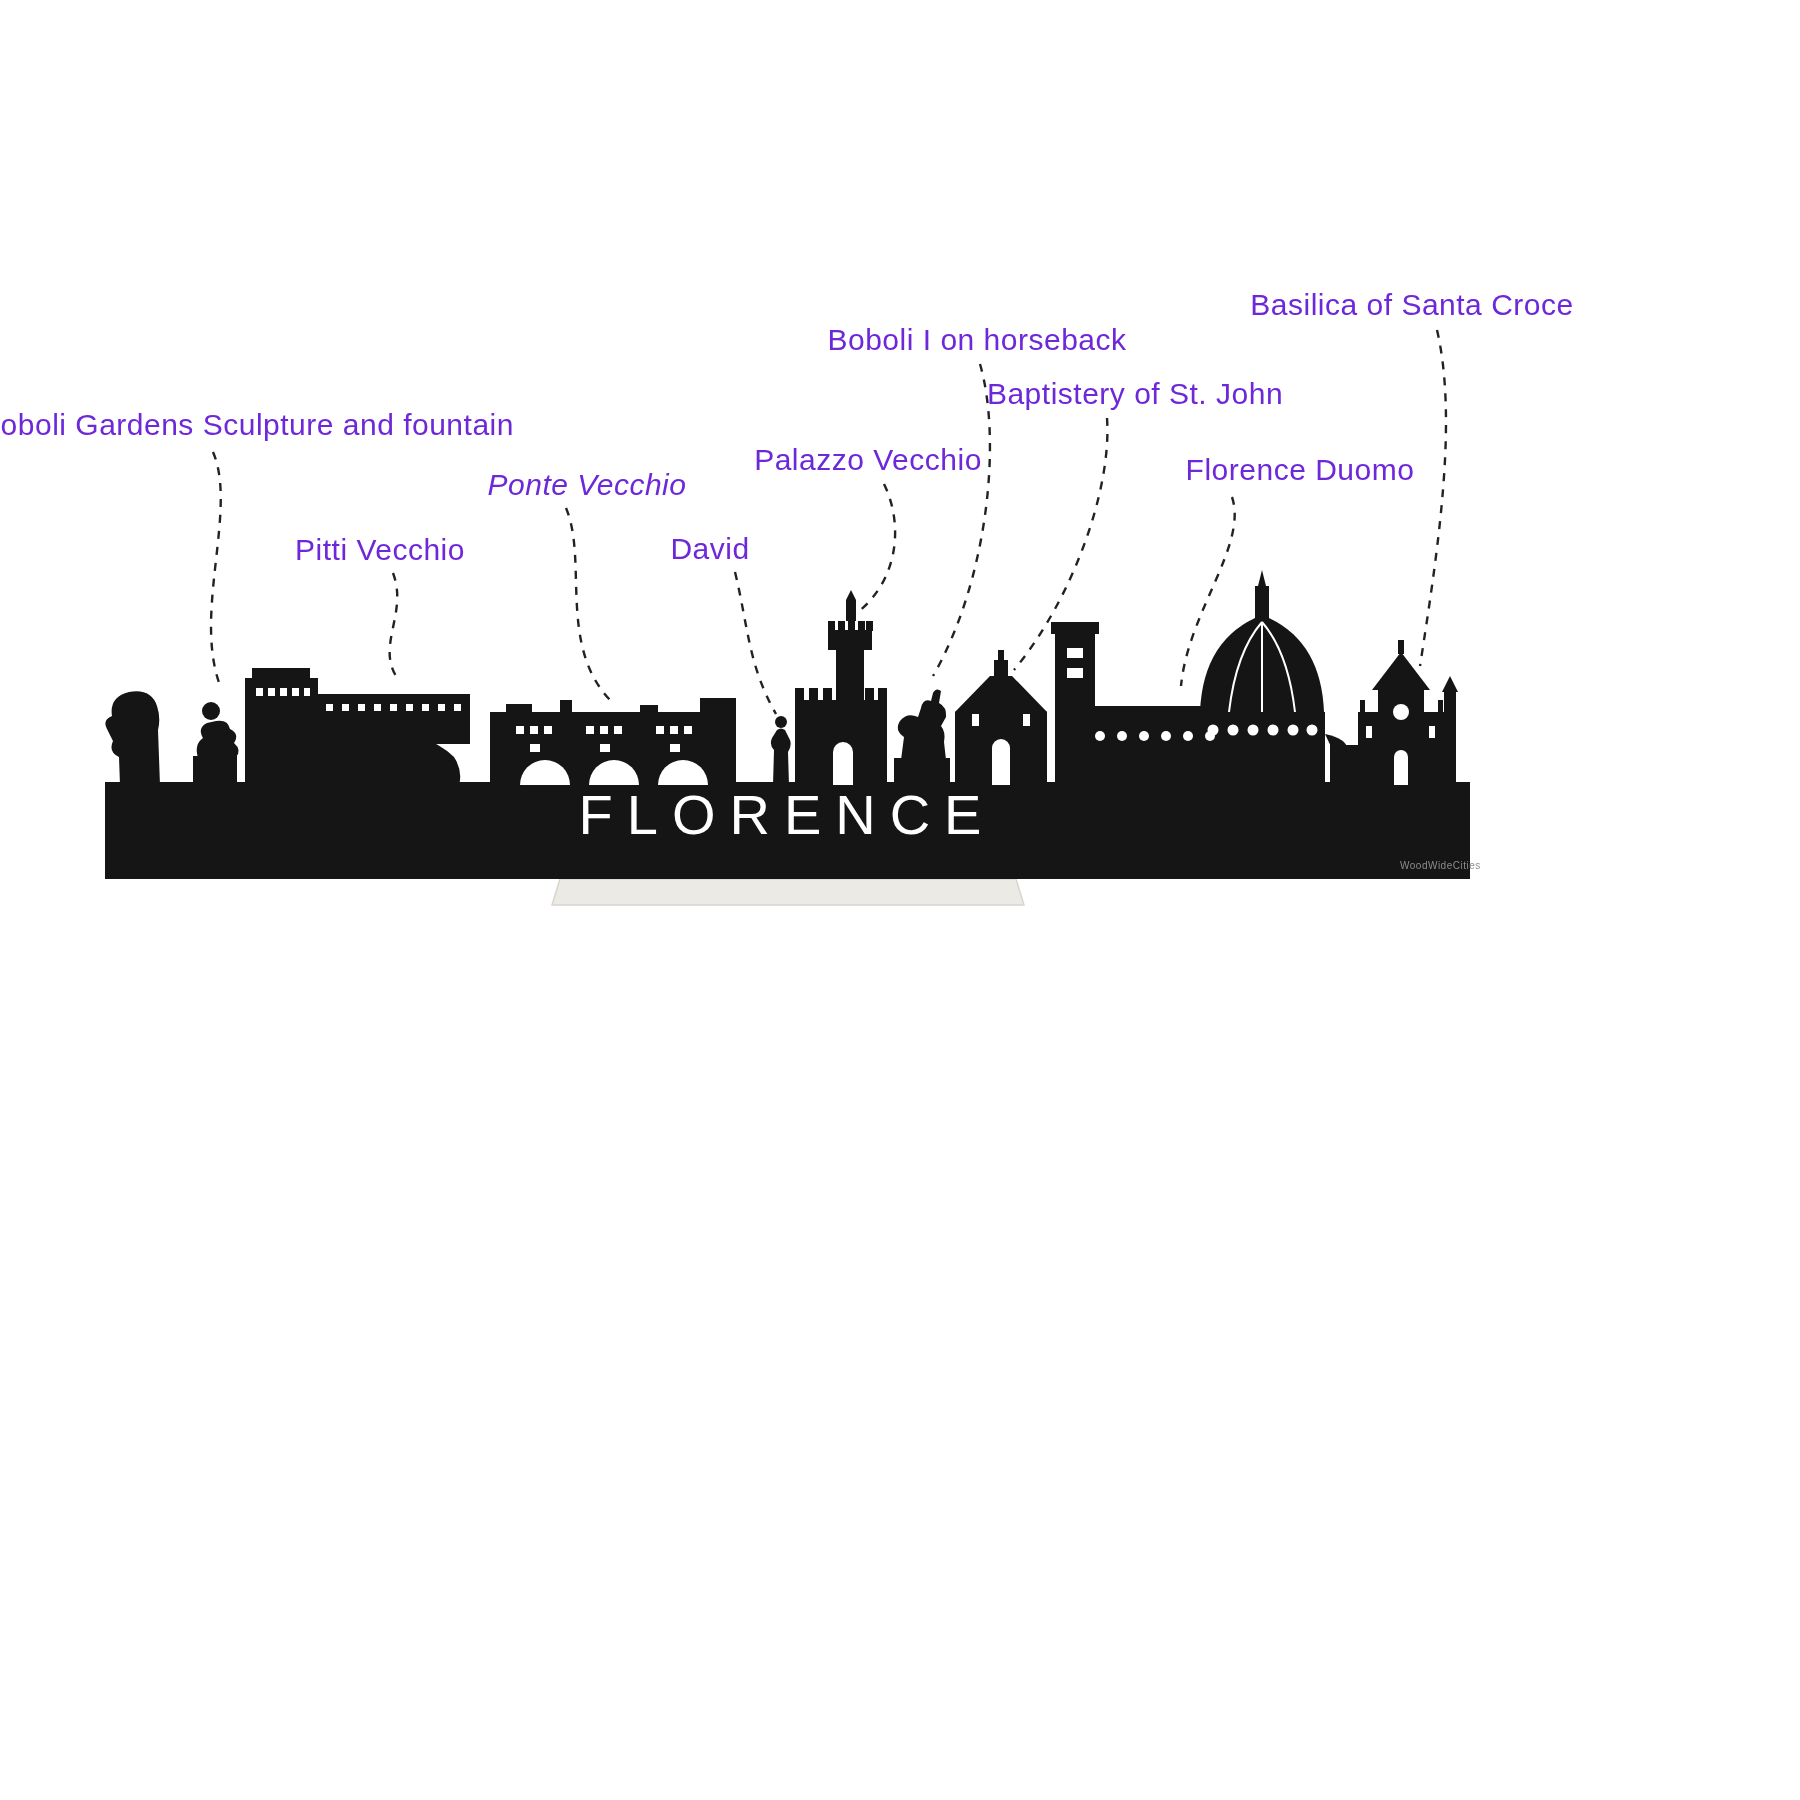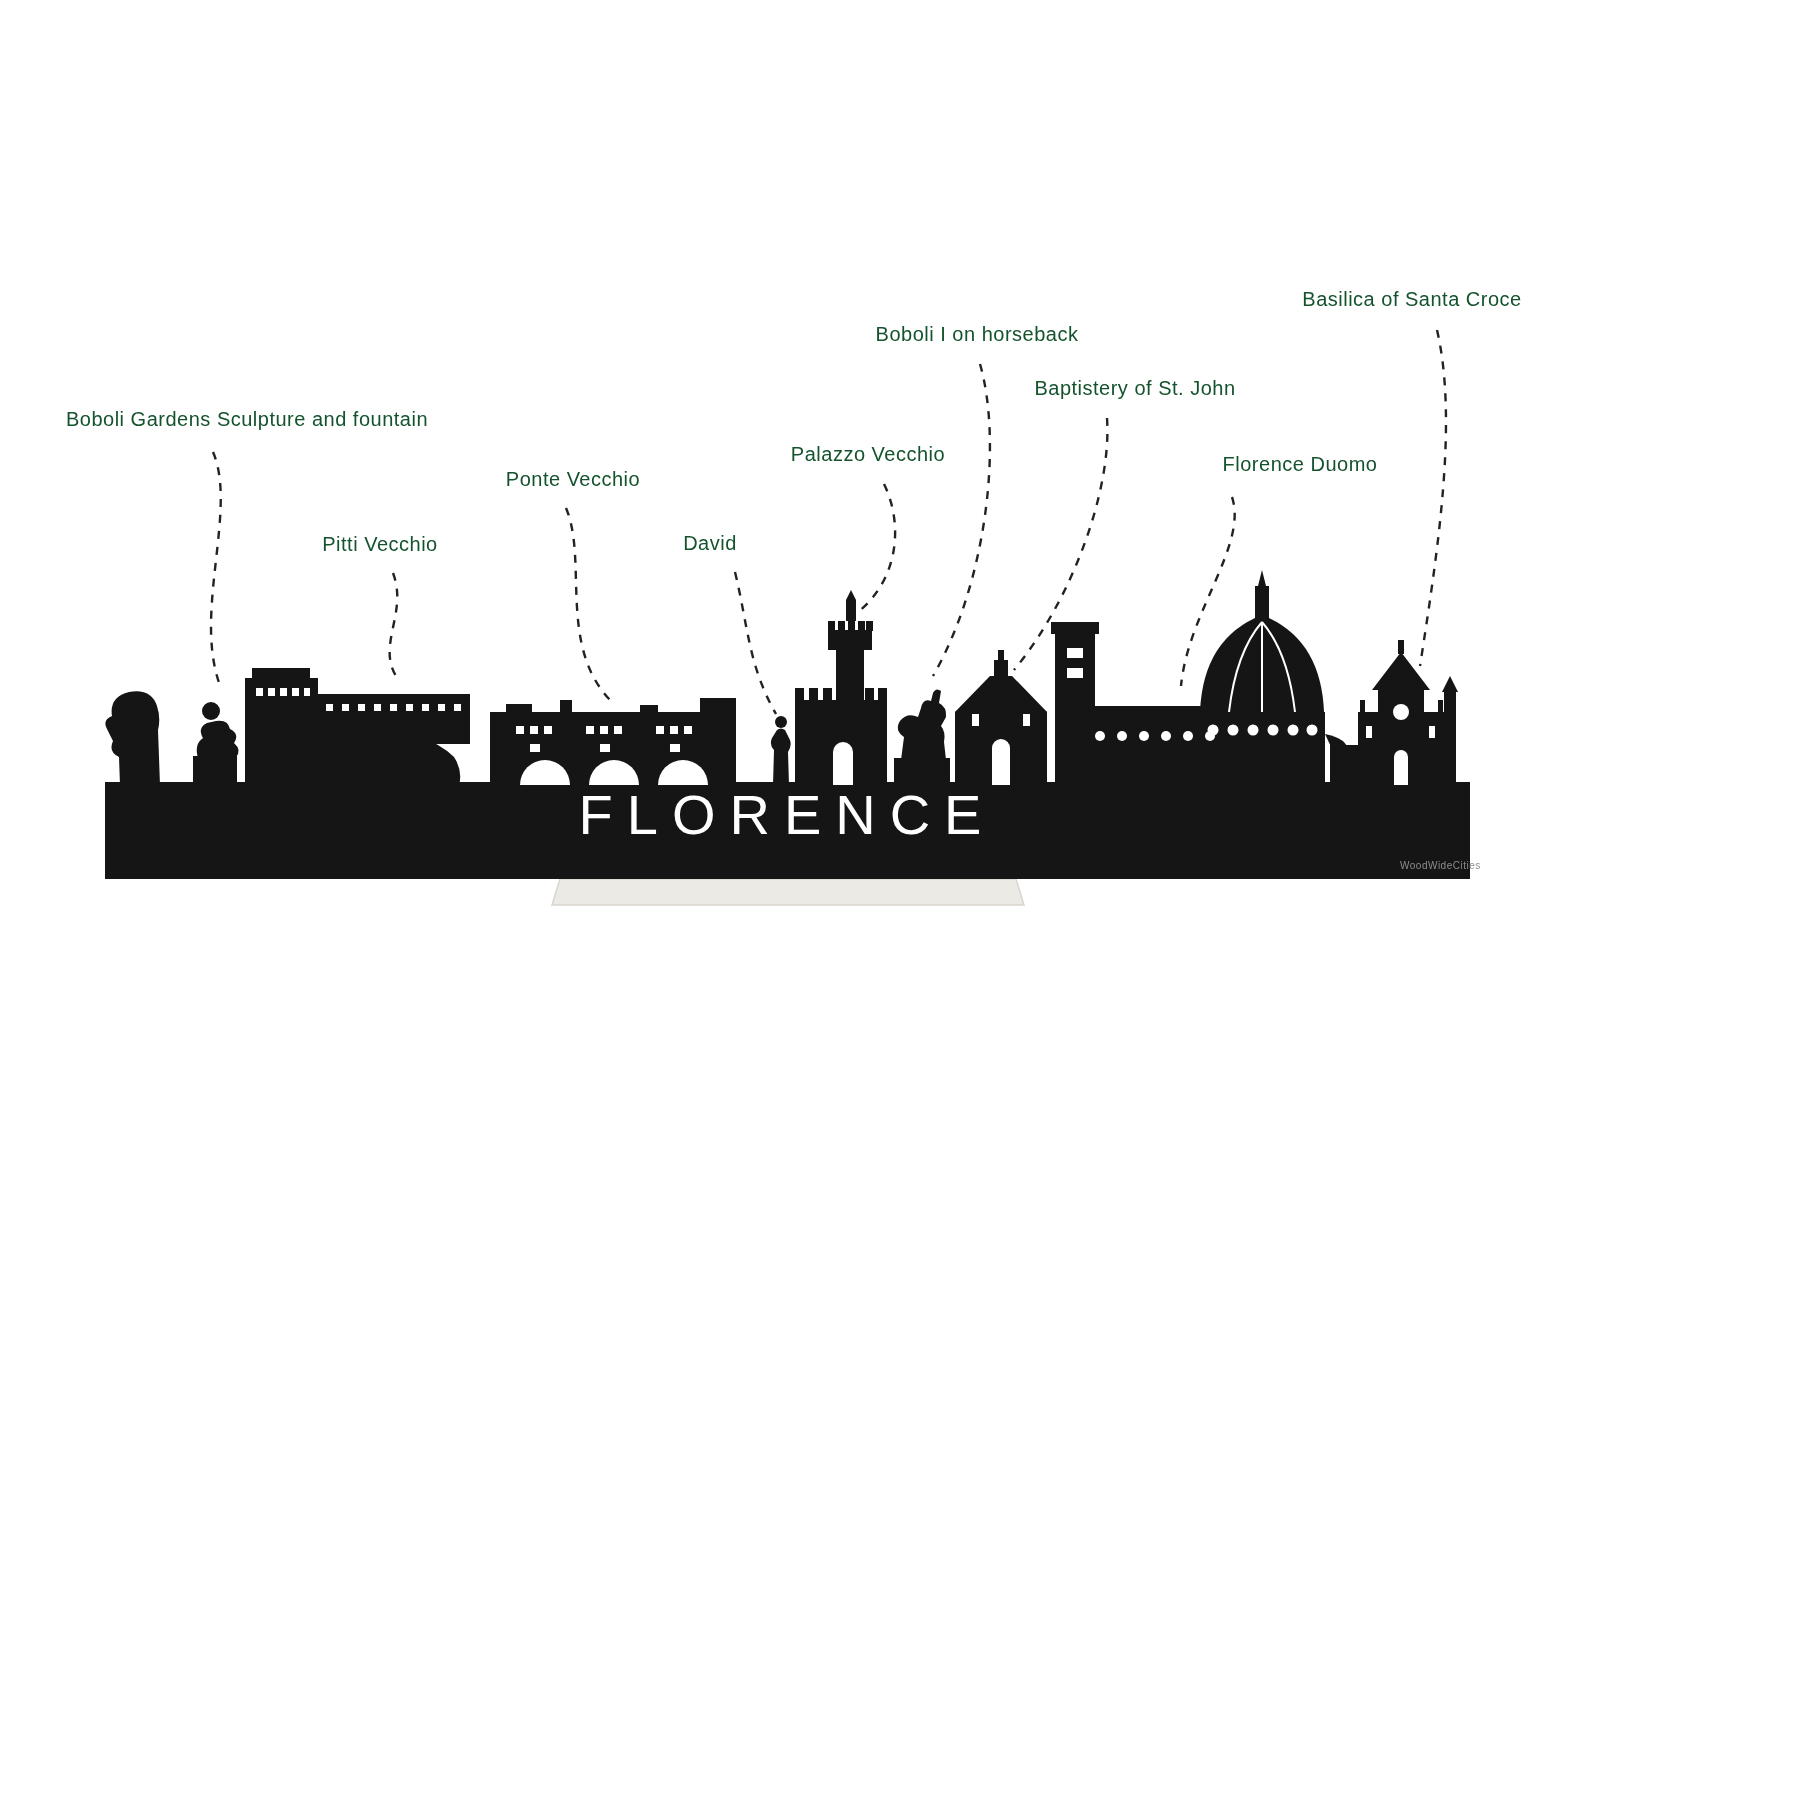--- a/index.html
+++ b/index.html
@@ -14,22 +14,22 @@
   .scene {
     position: absolute;
     left: 0; top: 0;
     width: 1800px;
     height: 1800px;
   }
   .label {
     position: absolute;
     transform: translateX(-50%);
     white-space: nowrap;
-    font-size: 20px;
-    color: #14532d;
+    font-size: 30px;
+    color: #6d28d9;
     letter-spacing: 0.5px;
   }
   .city-name {
     font-family: "Liberation Sans", sans-serif;
     font-size: 56px;
     letter-spacing: 14px;
     fill: #ffffff;
   }
   .watermark {
     font-size: 10px;
@@ -226,21 +226,21 @@
       <path d="M 1437 330 C 1458 420, 1438 550, 1420 666"></path>
     </g>
 
     <text class="city-name" x="787" y="834" text-anchor="middle">FLORENCE</text>
 
     <text class="watermark" x="1400" y="869">WoodWideCities</text>
   </svg>
 
   <div class="label" style="left:247px; top:408px;">Boboli Gardens Sculpture and fountain</div>
   <div class="label" style="left:380px; top:533px;">Pitti Vecchio</div>
-  <div class="label" style="left:573px; top:468px;">Ponte Vecchio</div>
+  <div class="label" style="left:587px; top:468px;font-style:italic;">Ponte Vecchio</div>
   <div class="label" style="left:710px; top:532px;">David</div>
   <div class="label" style="left:868px; top:443px;">Palazzo Vecchio</div>
   <div class="label" style="left:977px; top:323px;">Boboli I on horseback</div>
   <div class="label" style="left:1135px; top:377px;">Baptistery of St. John</div>
   <div class="label" style="left:1278px; top:453px;margin-left:22px;">Florence Duomo</div>
   <div class="label" style="left:1412px; top:288px;">Basilica of Santa Croce</div>
 
 </div>
 
 </body></html>

